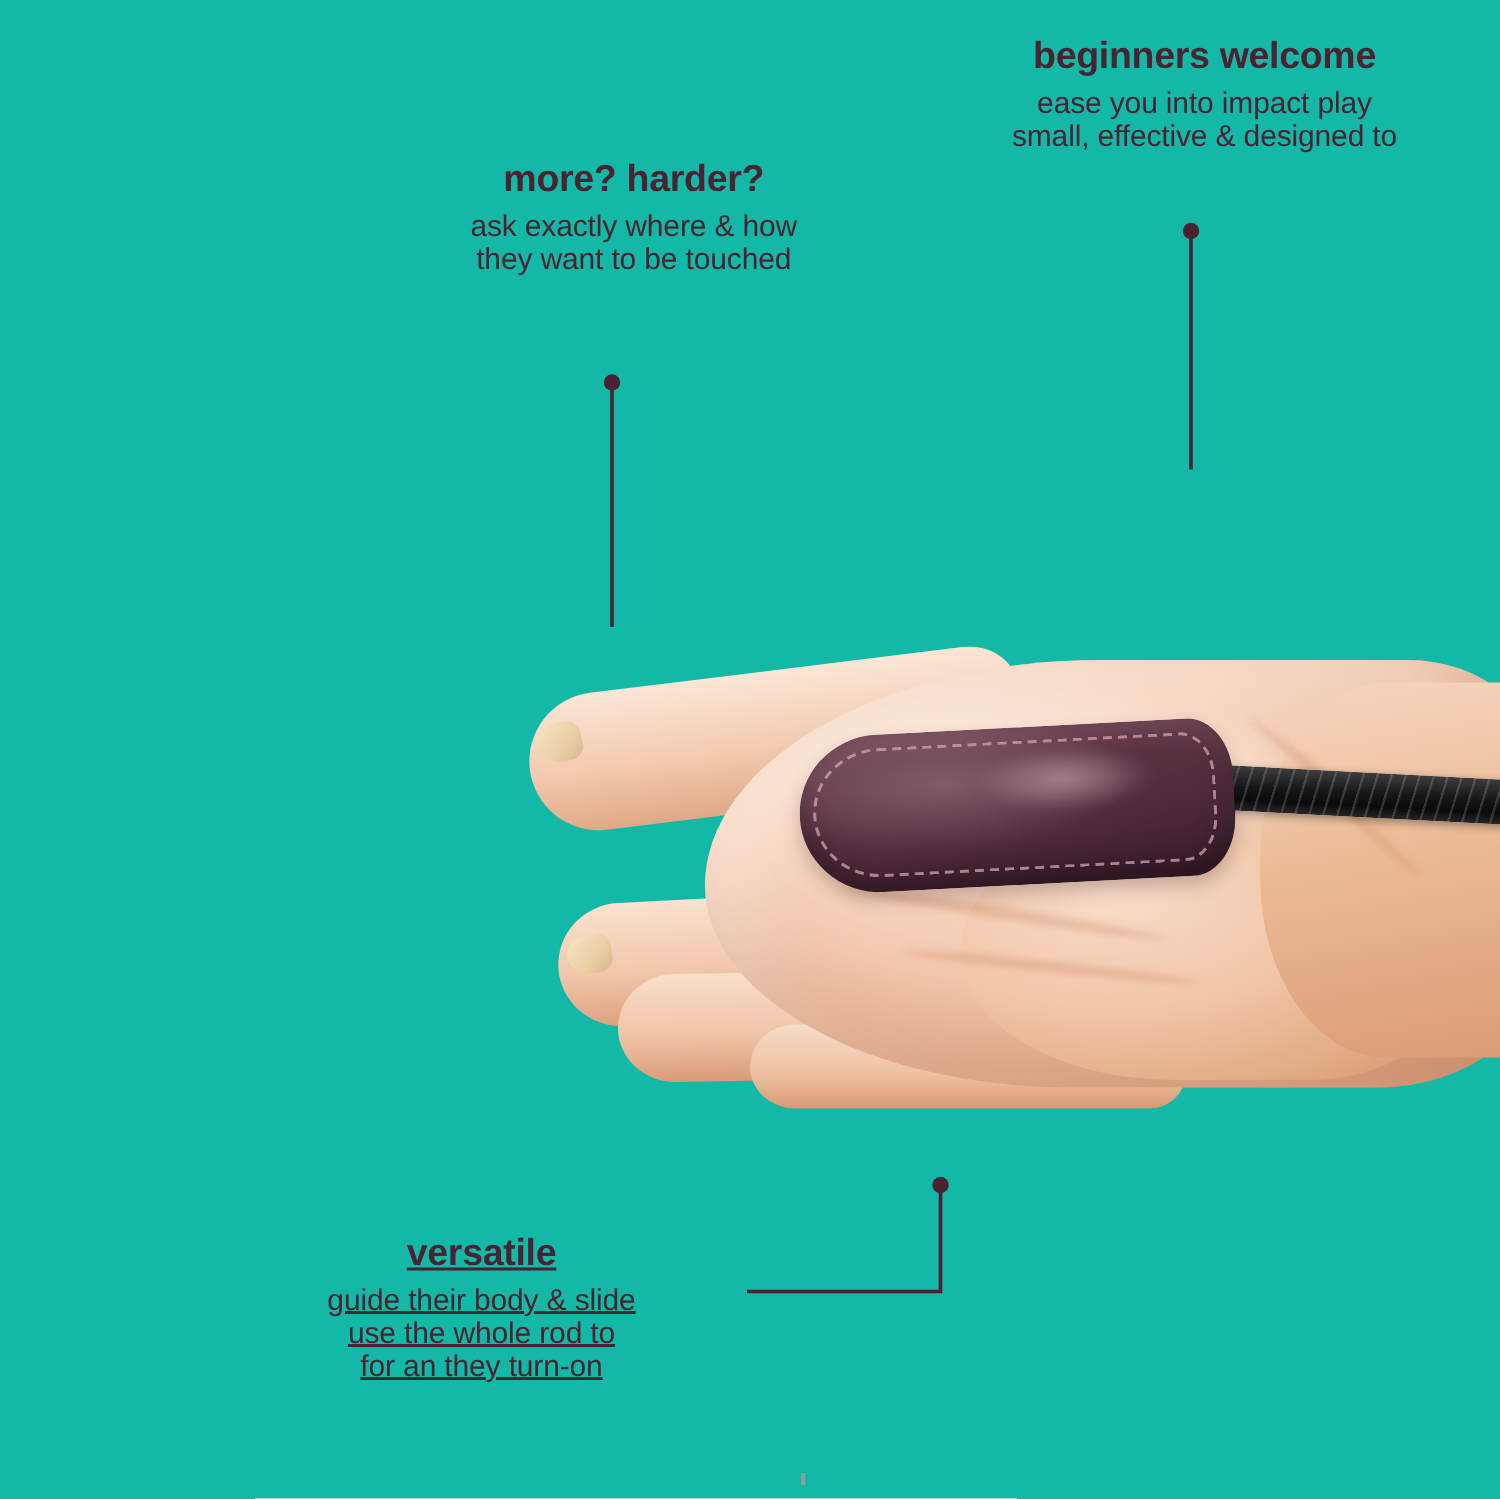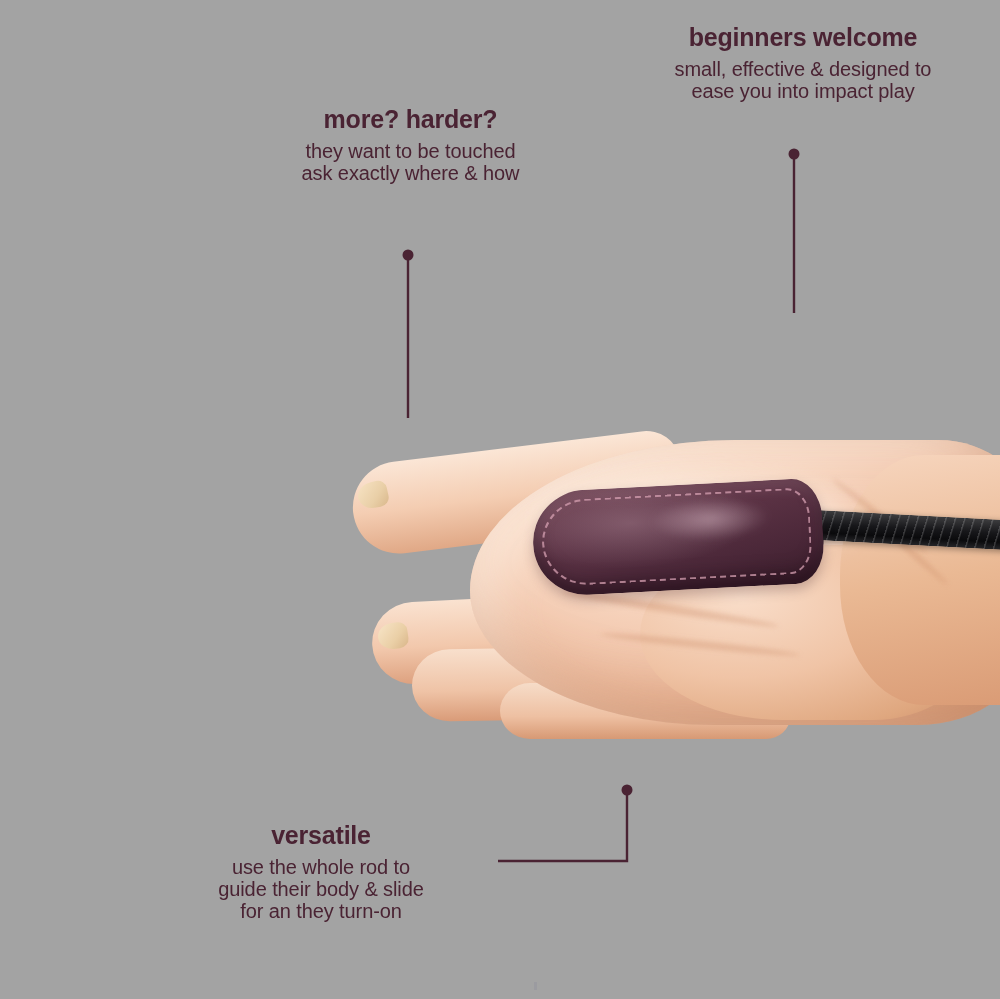--- a/index.html
+++ b/index.html
@@ -37,22 +37,22 @@
   .callout .c-body {
     font-size: 20px;
     font-weight: 400;
     line-height: 22px;
     letter-spacing: -0.1px;
     margin: 0;
   }
   .callout .c-body span { display: block; white-space: nowrap; }
 
   #callout-beginners { left: 608px; top: 22px; width: 390px; }
-  #callout-more      { left: 243px; top: 104px; width: 335px; }
-  #callout-versatile { left: 165px; top: 820px; width: 312px; }
+  #callout-more      { left: 255px; top: 104px; width: 335px; }
+  #callout-versatile { left: 165px; top: 820px; width: 312px; text-decoration: underline; }
 
   
   .leader-svg {
     position: absolute;
     left: 0; top: 0;
     width: 1000px;
     height: 999px;
     pointer-events: none;
     overflow: visible;
   }
@@ -221,21 +221,21 @@
     position: absolute;
     left: 534px; top: 982px;
     width: 3px; height: 8px;
     background: #9a9aa0;
     opacity: .85;
   }
 </style>
 </head>
 <body>
 
-<div id="stage" style="background: #a3a3a3;">
+<div id="stage" style="background: #14b8a6;">
 
   <div id="photo">
 
     <div class="skin" id="finger-index"></div>
     <div id="nail-index"></div>
 
     <div class="skin" id="finger-mid"></div>
     <div id="nail-mid"></div>
 
     <div class="skin" id="finger-ring"></div>
@@ -272,37 +272,37 @@
     <g fill="#4a2333" stroke="none">
       <circle cy="255" r="5.5" cx="408"></circle>
       <circle cy="154" r="5.5" cx="794"></circle>
       <circle cy="790" r="5.5" cx="627"></circle>
     </g>
   </svg>
 
   <div class="callout" id="callout-beginners">
     <p class="c-title">beginners welcome</p>
     <p class="c-body">
+      <span>ease you into impact play</span>
       <span>small, effective &amp; designed to</span>
-      <span>ease you into impact play</span>
     </p>
   </div>
 
   <div class="callout" id="callout-more">
     <p class="c-title">more? harder?</p>
     <p class="c-body">
+      <span>ask exactly where &amp; how</span>
       <span>they want to be touched</span>
-      <span>ask exactly where &amp; how</span>
     </p>
   </div>
 
   <div class="callout" id="callout-versatile">
     <p class="c-title">versatile</p>
     <p class="c-body">
+      <span>guide their body &amp; slide</span>
       <span>use the whole rod to</span>
-      <span>guide their body &amp; slide</span>
       <span>for an they turn-on</span>
     </p>
   </div>
 
   <div id="bottom-mark"></div>
 
 </div>
 
 </body></html>

